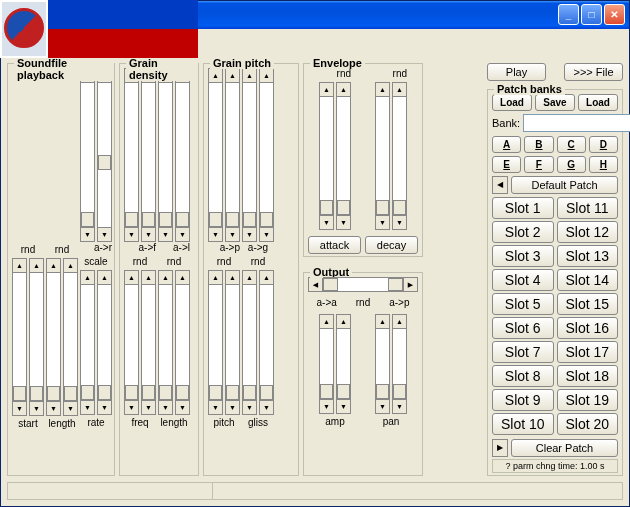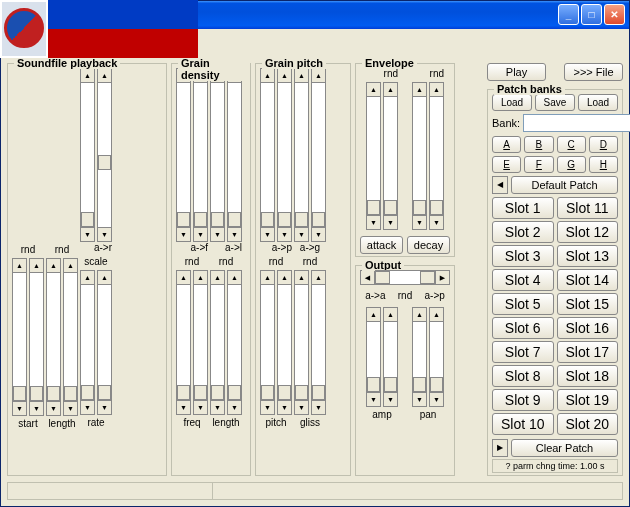--- a/index.html
+++ b/index.html
@@ -27,21 +27,21 @@
 .vsl-btn { width:15px; height:15px; background:#ece9d8; border:1px solid #888; display:flex; align-items:center; justify-content:center; font-size:7px; line-height:1; }
 .vsl-track { width:15px; flex:1; background:#fff; border:1px solid #888; border-top:none; border-bottom:none; position:relative;}
 .vsl-thumb { position:absolute; width:13px; height:15px; left:0; background:#ece9d8; border:1px solid #888; }
 .slider-label { font-size:10px; text-align:center; margin-top:2px; height:13px;}
 .slider-label2 { font-size:10px; text-align:center; margin-bottom:1px; height:13px;}
 .rows { display:flex; gap:2px; }
 .btn { background: linear-gradient(to bottom, #fff, #e8e4d4); border:1px solid #888; border-radius:3px; padding:2px 4px; font-size:11px; cursor:pointer; text-align:center;}
 .top-btns { display:flex; gap:18px; margin-bottom:4px;}
 .top-btns .btn { flex:1; }
 .patch-banks { flex:1; display:flex; flex-direction:column; }
-.pb-row { display:flex; gap:3px; margin-bottom:3px; }
+.pb-row { display:flex; gap:3px; margin-bottom:3px;font-weight:bold; }
 .pb-row .btn { flex:1; padding:2px 2px; font-size:10px;}
 .pb-row.letters .btn { text-decoration:underline; }
 .bank-input-row { display:flex; align-items:center; gap:3px; margin-bottom:4px;}
 .bank-input { flex:1; height:18px; border:1px solid #7f9db9; background:#fff; padding:0 2px; font-size:11px;}
 .slot-row { display:flex; gap:3px; margin-bottom:2px; }
 .slot-row .btn { flex:1; font-size:14px; padding:2px 0;}
 .default-row { display:flex; gap:3px; margin-bottom:3px; align-items:center;}
 .chevbtn { width:16px; height:18px; border:1px solid #888; background:#ece9d8; display:flex; align-items:center; justify-content:center; font-size:8px;}
 .clear-row { display:flex; gap:3px; margin-top:2px; align-items:center;}
 .parm-time { font-size:9px; text-align:center; padding:1px; border:1px solid #c0c0b0; margin-top:2px;}
@@ -76,21 +76,21 @@
     </div>
     <div class="logo-row2">
       <div class="logo-spacer"></div>
       <div class="logo-red"></div>
     </div>
   </div>
 
   <div class="content">
     <div class="left-area">
 
-      <div class="group" style="width:160px">
+      <div class="group" style="width:108px">
         <div class="group-title">Soundfile playback</div>
         <div class="soundfile-group">
 
           <div class="col-stack">
             <div style="height:176px"></div>
             <div class="slider-label2">rnd</div>
             <div class="rows">
               <div class="vslider slider-short">
                   <div class="vsl-btn">▲</div>
                   <div class="vsl-track">
@@ -324,21 +324,21 @@
                     <div class="vsl-thumb" style="bottom:0"></div>
                   </div>
                   <div class="vsl-btn">▼</div>
                 </div>
             </div>
             <div class="slider-label">gliss</div>
           </div>
         </div>
       </div>
 
-      <div style="display:flex;flex-direction:column;gap:8px;width:100px">
+      <div style="display:flex;flex-direction:column;gap:15px;width:120px">
         <div class="group env-group">
           <div class="group-title">Envelope</div>
           <div class="rows" style="justify-content:space-around">
             <div class="col-stack">
               <div class="slider-label2" style="width:100%;text-align:right">rnd</div>
               <div class="rows">
                 <div class="vslider" style="height:148px">
                     <div class="vsl-btn">▲</div>
                     <div class="vsl-track">
                       <div class="vsl-thumb" style="bottom:0"></div>

